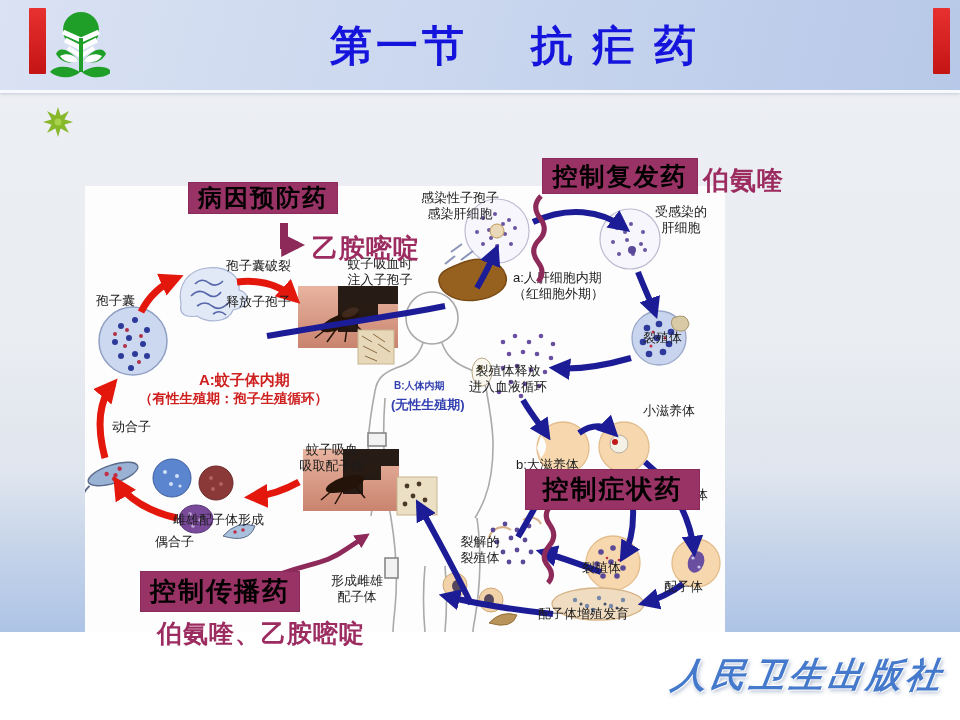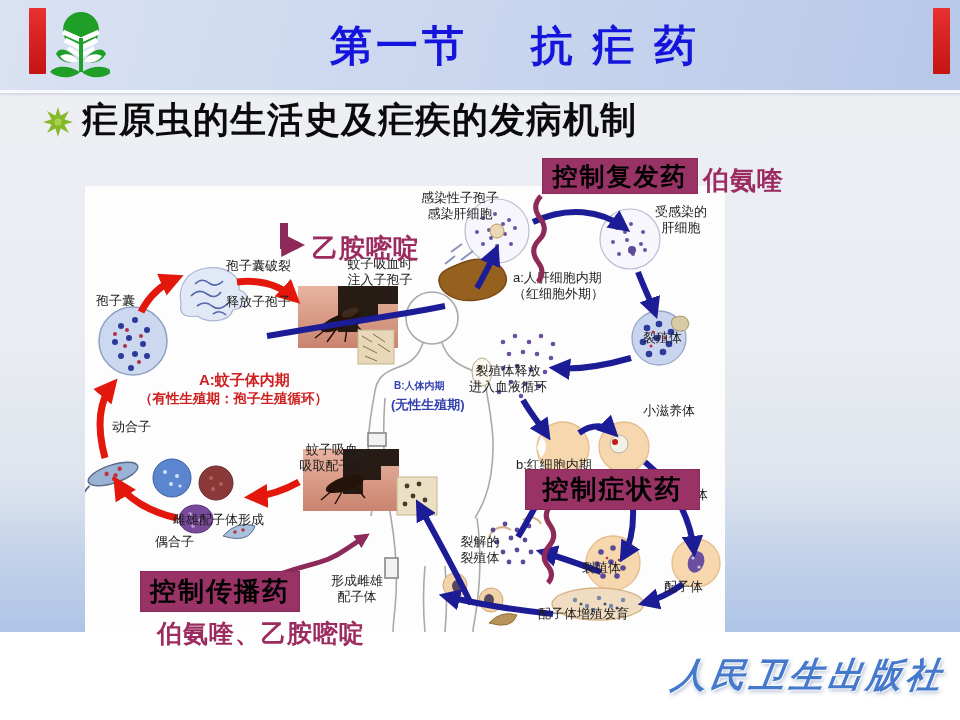--- a/index.html
+++ b/index.html
@@ -71,21 +71,20 @@
         <path d="M1 16 L11 13 L11 19 Z"></path>
           <path d="M31 16 L21 13 L21 19 Z"></path>
         <path d="M5 5 L14 10 L10 14 Z"></path>
           <path d="M27 27 L18 22 L22 18 Z"></path>
         <path d="M27 5 L22 14 L18 10 Z"></path>
           <path d="M5 27 L10 18 L14 22 Z"></path>
         <circle cx="16" cy="16" r="7"></circle>
       </g>
       <circle cx="16" cy="16" r="3.5" fill="#a8d24c"></circle>
     </svg>
-    <div class="subtitle">疟原虫的生活史及疟疾的发病机制</div>
   </div>
 
   <div class="panel">
     <svg width="640" height="446" viewBox="0 0 640 446">
       <defs>
         <marker id="mr" viewBox="0 0 10 10" refX="7" refY="5" markerWidth="3.4" markerHeight="3.4" orient="auto">
           <path d="M0 0 L10 5 L0 10 Z" fill="#e3170c"></path>
           </marker>
         <marker id="mb" viewBox="0 0 10 10" refX="7" refY="5" markerWidth="3.6" markerHeight="3.6" orient="auto">
           <path d="M0 0 L10 5 L0 10 Z" fill="#1c1c96"></path>
@@ -428,39 +427,40 @@
   <div class="lbl c" style="left:404px;top:190px;width:112px;">感染性子孢子
 感染肝细胞</div>
   <div class="lbl c" style="left:648px;top:204px;width:66px;">受感染的
 肝细胞</div>
   <div class="lbl" style="left:513px;top:270px;">a:人肝细胞内期
 （红细胞外期）</div>
   <div class="lbl" style="left:643px;top:330px;">裂殖体</div>
   <div class="lbl c" style="left:448px;top:363px;width:120px;">裂殖体释放
 进入血液循环</div>
   <div class="lbl" style="left:643px;top:403px;">小滋养体</div>
-  <div class="lbl" style="left:516px;top:457px;">b:红细胞内期</div>
+  <div class="lbl" style="left:516px;top:457px;">b:大滋养体</div>
   <div class="lbl" style="left:656px;top:487px;">大滋养体</div>
   <div class="lbl c" style="left:452px;top:534px;width:56px;">裂解的
 裂殖体</div>
   <div class="lbl" style="left:582px;top:560px;">裂殖体</div>
   <div class="lbl" style="left:664px;top:579px;">配子体</div>
   <div class="lbl" style="left:538px;top:606px;">配子体增殖发育</div>
   <div class="lbl c" style="left:322px;top:573px;width:70px;">形成雌雄
 配子体</div>
   <div class="lbl c" style="left:292px;top:442px;width:80px;">蚊子吸血
 吸取配子体</div>
   <div class="lbl" style="left:129px;top:512px;padding-left:44px;">雌雄配子体形成</div>
   <div class="lbl" style="left:155px;top:534px;">偶合子</div>
   <div class="lbl" style="left:112px;top:419px;">动合子</div>
   <div class="lbl red" style="left:199px;top:371px;font-size:15px;">A:蚊子体内期</div>
   <div class="lbl red" style="left:139px;top:391px;font-size:13.5px;">（有性生殖期：孢子生殖循环）</div>
   <div class="lbl blue" style="left:394px;top:380px;font-size:10px;">B:人体内期</div>
   <div class="lbl blue" style="left:391px;top:397px;font-size:13px;">(无性生殖期)</div>
 
+  <div class="dbox" style="left:188px;top:182px;width:150px;height:32px;line-height:32px;font-size:24px;">病因预防药</div>
   <div class="dtext" style="left:312px;top:231px;font-size:26px;">乙胺嘧啶</div>
 
   <div class="dbox" style="left:542px;top:158px;width:156px;height:36px;line-height:36px;font-size:25px;">控制复发药</div>
   <div class="dtext" style="left:703px;top:163px;font-size:26px;">伯氨喹</div>
 
   <div class="dbox" style="left:525px;top:469px;width:175px;height:41px;line-height:41px;font-size:26px;">控制症状药</div>
 
   <div class="dbox" style="left:140px;top:571px;width:160px;height:41px;line-height:41px;font-size:26px;">控制传播药</div>
   <div class="dtext" style="left:157px;top:617px;font-size:25px;">伯氨喹、乙胺嘧啶</div>
 

